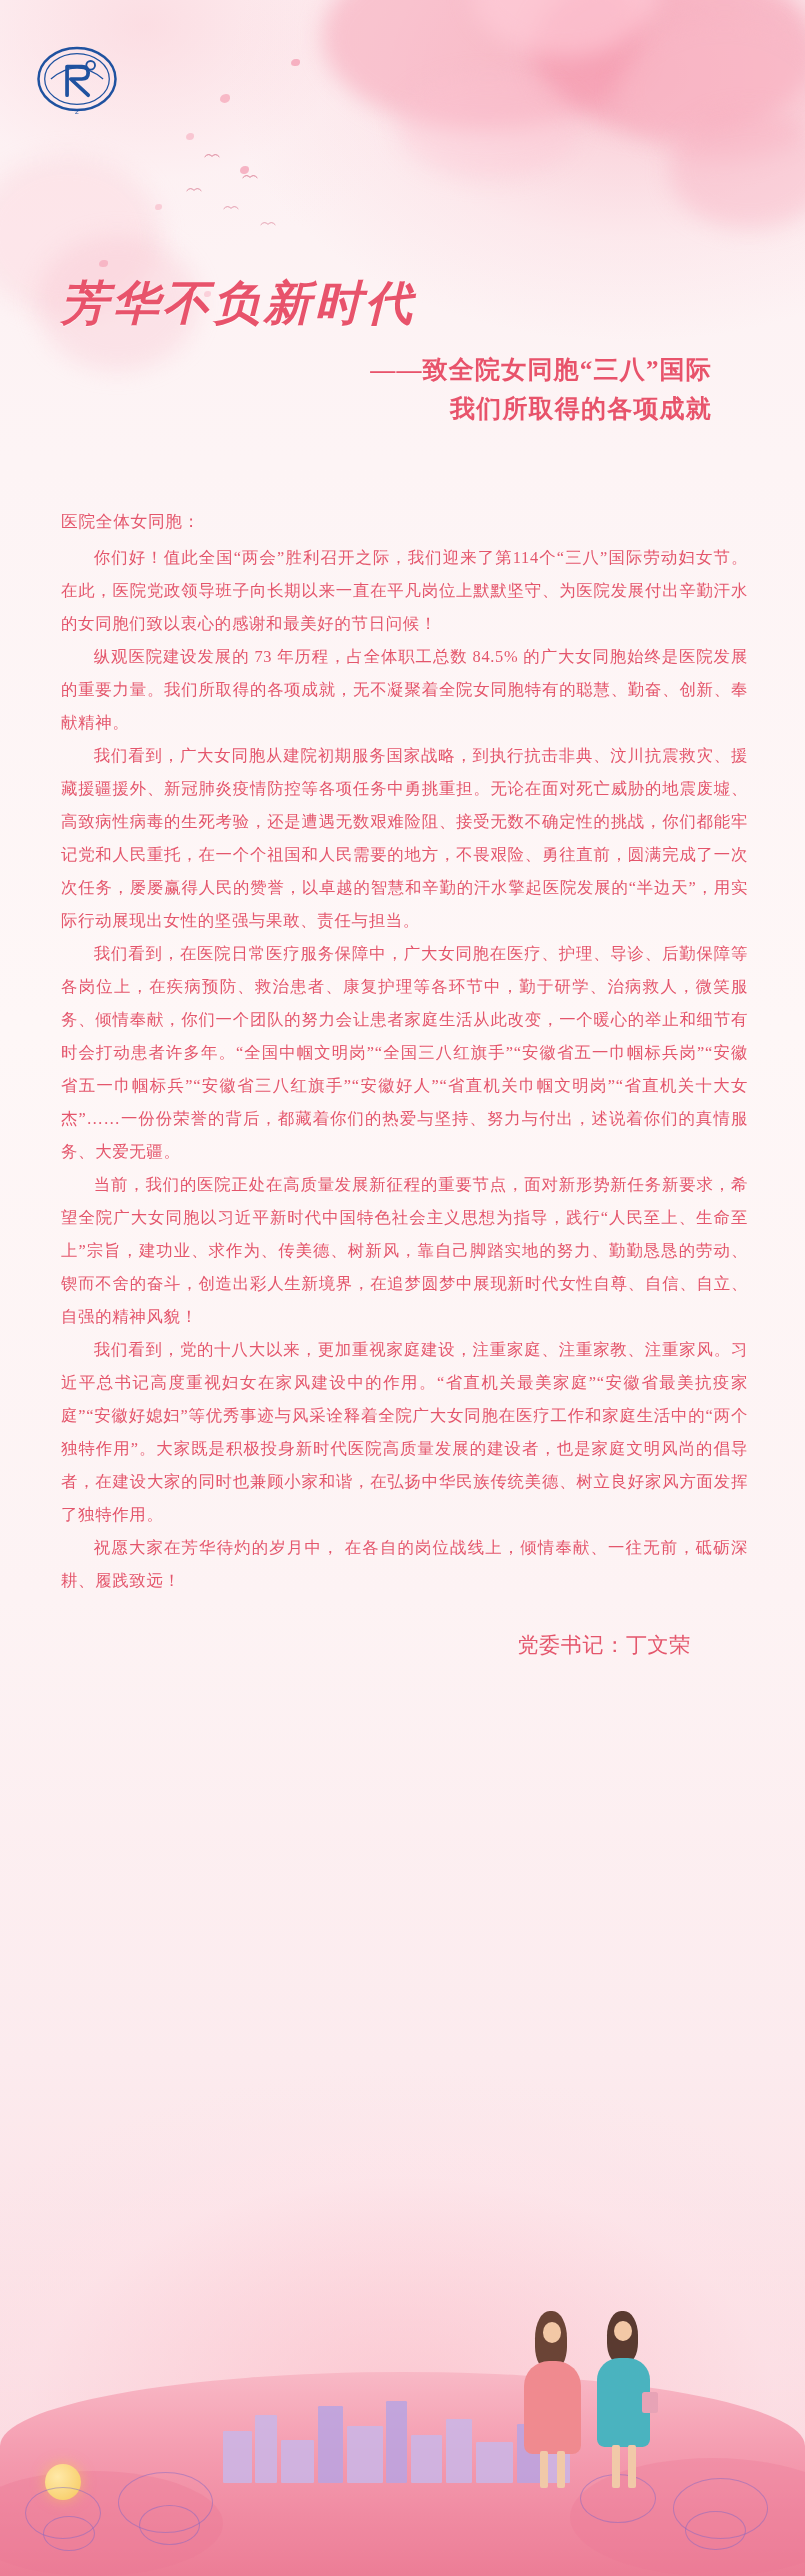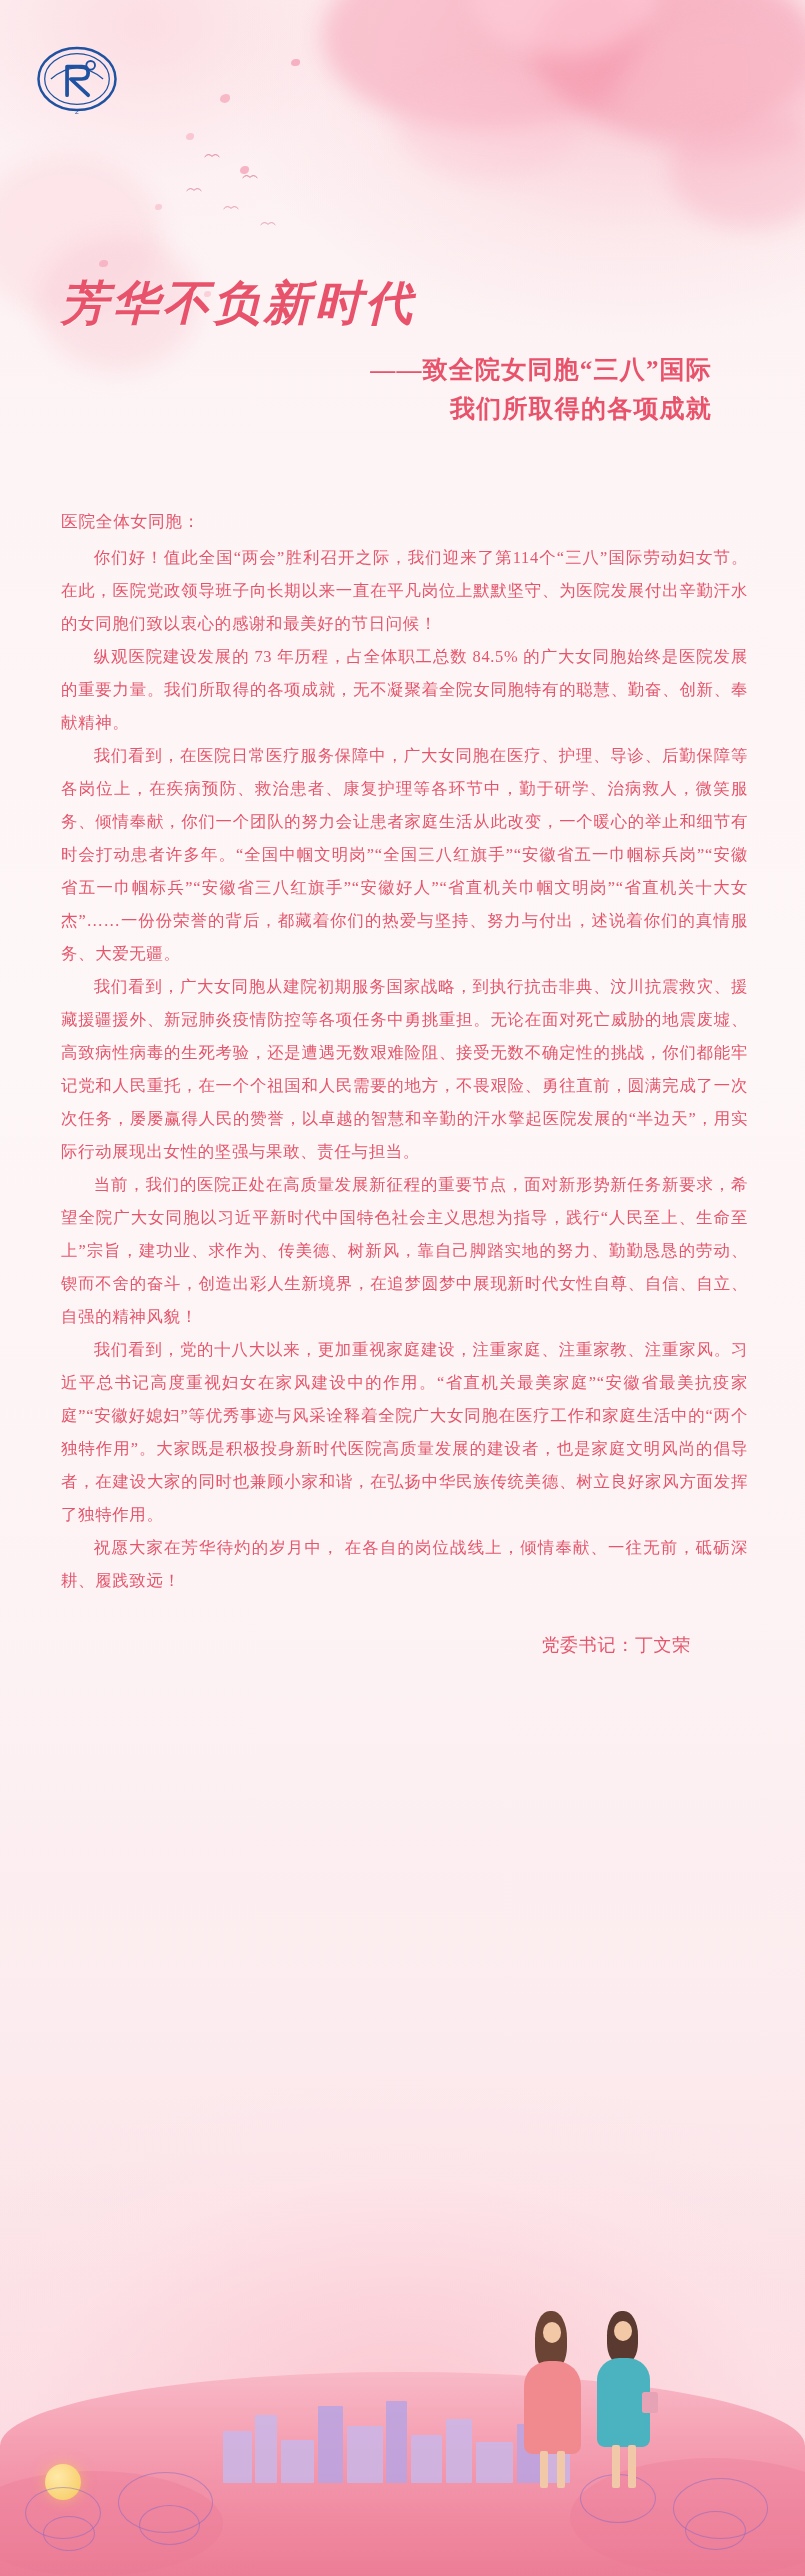--- a/index.html
+++ b/index.html
@@ -67,21 +67,21 @@
     text-align:justify;
     margin-top:16px;
   }
   .salutation{margin:0 0 2.5px 0;font-size:16.7px;}
   .letter p.para{margin:0;text-indent:2em;}
   .sign{
     margin-top:33px;
     text-align:right;
     padding-right:57px;
     line-height:31px;
-    font-size:18px;
+    font-size:21px;
   }
   .sign div{white-space:pre;}
 
   
   .bottom{
     position:absolute;left:0;bottom:0;width:805px;height:347px;pointer-events:none;
   }
   .ground{
     position:absolute;left:0;bottom:0;width:805px;height:204px;
     background:linear-gradient(180deg,#f8b9c6 0%, #f59fb2 35%, #f08ba2 70%, #ec7d96 100%);
@@ -161,22 +161,22 @@
     <div class="subtitle">
       <div>——致全院女同胞“三八”国际</div>
       <div>我们所取得的各项成就</div>
     </div>
   </div>
 
   <div class="letter">
     <p class="salutation">医院全体女同胞：</p>
     <p class="para">你们好！值此全国“两会”胜利召开之际，我们迎来了第114个“三八”国际劳动妇女节。在此，医院党政领导班子向长期以来一直在平凡岗位上默默坚守、为医院发展付出辛勤汗水的女同胞们致以衷心的感谢和最美好的节日问候！</p>
     <p class="para">纵观医院建设发展的 73 年历程，占全体职工总数 84.5% 的广大女同胞始终是医院发展的重要力量。我们所取得的各项成就，无不凝聚着全院女同胞特有的聪慧、勤奋、创新、奉献精神。</p>
+    <p class="para">我们看到，广大女同胞从建院初期服务国家战略，到执行抗击非典、汶川抗震救灾、援藏援疆援外、新冠肺炎疫情防控等各项任务中勇挑重担。无论在面对死亡威胁的地震废墟、高致病性病毒的生死考验，还是遭遇无数艰难险阻、接受无数不确定性的挑战，你们都能牢记党和人民重托，在一个个祖国和人民需要的地方，不畏艰险、勇往直前，圆满完成了一次次任务，屡屡赢得人民的赞誉，以卓越的智慧和辛勤的汗水擎起医院发展的“半边天”，用实际行动展现出女性的坚强与果敢、责任与担当。</p>
     <p class="para">我们看到，在医院日常医疗服务保障中，广大女同胞在医疗、护理、导诊、后勤保障等各岗位上，在疾病预防、救治患者、康复护理等各环节中，勤于研学、治病救人，微笑服务、倾情奉献，你们一个团队的努力会让患者家庭生活从此改变，一个暖心的举止和细节有时会打动患者许多年。“全国中帼文明岗”“全国三八红旗手”“安徽省五一巾帼标兵岗”“安徽省五一巾帼标兵”“安徽省三八红旗手”“安徽好人”“省直机关巾帼文明岗”“省直机关十大女杰”……一份份荣誉的背后，都藏着你们的热爱与坚持、努力与付出，述说着你们的真情服务、大爱无疆。</p>
-    <p class="para">我们看到，广大女同胞从建院初期服务国家战略，到执行抗击非典、汶川抗震救灾、援藏援疆援外、新冠肺炎疫情防控等各项任务中勇挑重担。无论在面对死亡威胁的地震废墟、高致病性病毒的生死考验，还是遭遇无数艰难险阻、接受无数不确定性的挑战，你们都能牢记党和人民重托，在一个个祖国和人民需要的地方，不畏艰险、勇往直前，圆满完成了一次次任务，屡屡赢得人民的赞誉，以卓越的智慧和辛勤的汗水擎起医院发展的“半边天”，用实际行动展现出女性的坚强与果敢、责任与担当。</p>
     <p class="para">当前，我们的医院正处在高质量发展新征程的重要节点，面对新形势新任务新要求，希望全院广大女同胞以习近平新时代中国特色社会主义思想为指导，践行“人民至上、生命至上”宗旨，建功业、求作为、传美德、树新风，靠自己脚踏实地的努力、勤勤恳恳的劳动、锲而不舍的奋斗，创造出彩人生新境界，在追梦圆梦中展现新时代女性自尊、自信、自立、自强的精神风貌！</p>
     <p class="para">我们看到，党的十八大以来，更加重视家庭建设，注重家庭、注重家教、注重家风。习近平总书记高度重视妇女在家风建设中的作用。“省直机关最美家庭”“安徽省最美抗疫家庭”“安徽好媳妇”等优秀事迹与风采诠释着全院广大女同胞在医疗工作和家庭生活中的“两个独特作用”。大家既是积极投身新时代医院高质量发展的建设者，也是家庭文明风尚的倡导者，在建设大家的同时也兼顾小家和谐，在弘扬中华民族传统美德、树立良好家风方面发挥了独特作用。</p>
     <p class="para">祝愿大家在芳华待灼的岁月中，  在各自的岗位战线上，倾情奉献、一往无前，砥砺深耕、履践致远！</p>
 
     <div class="sign">
       <div>党委书记：丁文荣</div>
     </div>
   </div>
 
   <div class="bottom">

